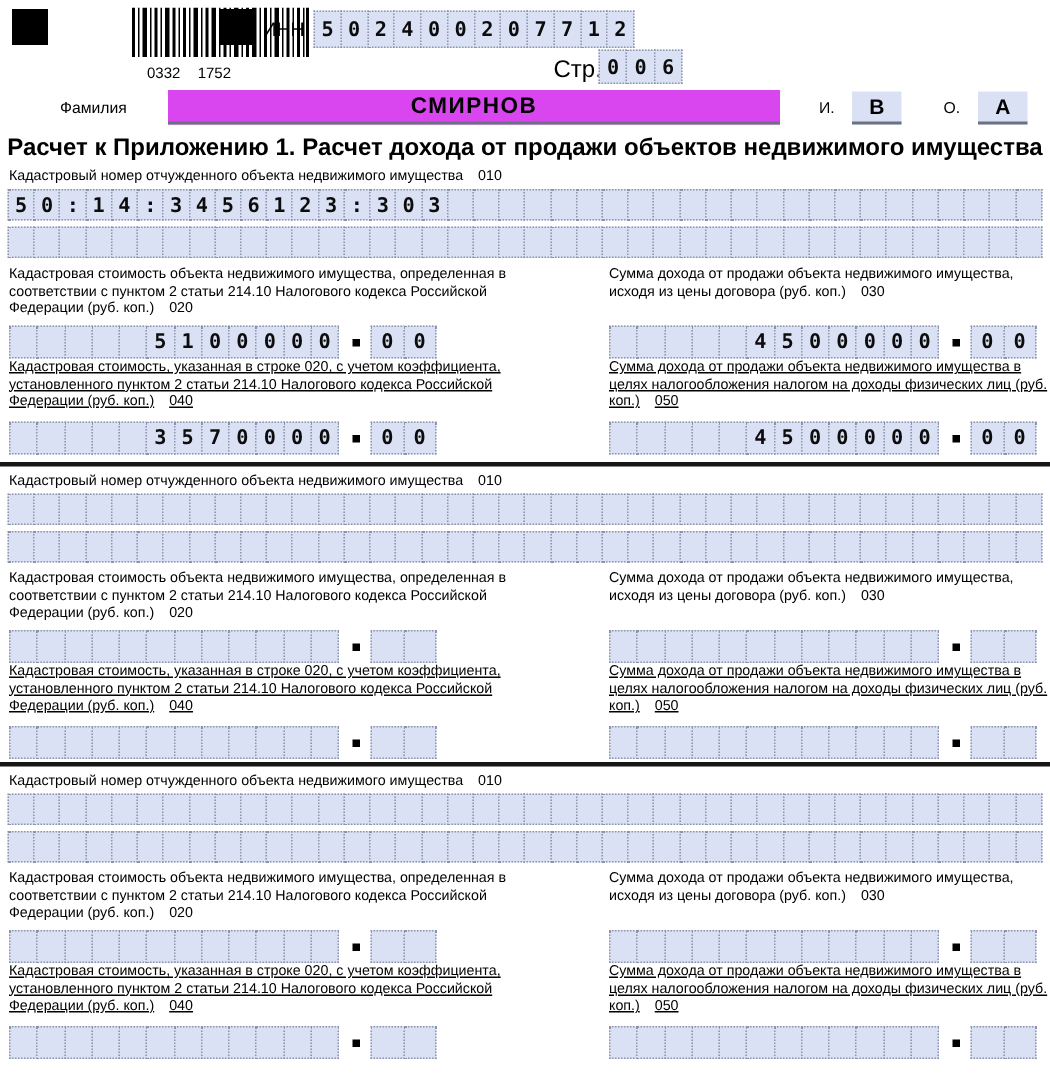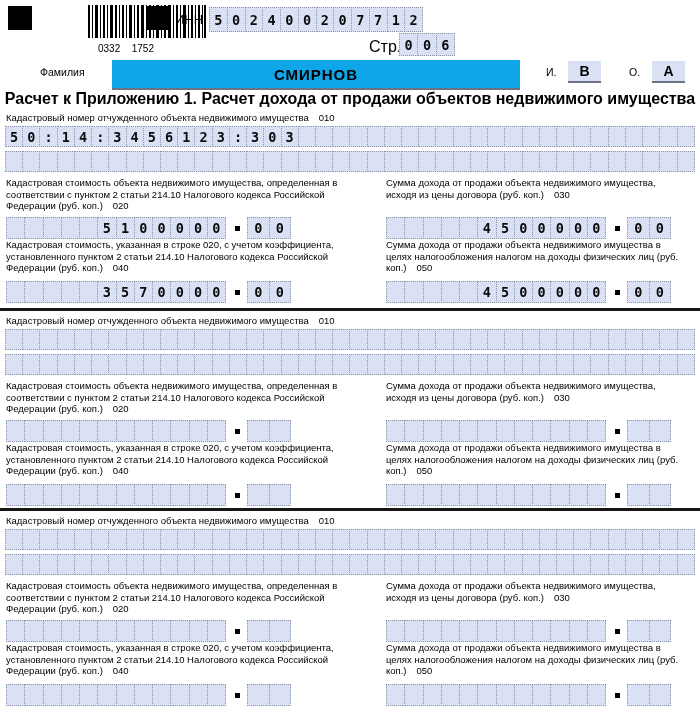--- a/index.html
+++ b/index.html
@@ -18,22 +18,22 @@
   .barcode-wrap { position: absolute; left: 44px; top: 5px; width: 120px; padding-left: 44px; }
   .barcode-nums { display: flex; justify-content: space-between; padding: 0 10px; font-size: 10px; margin-top: 1px; }
   .inn-label { position: absolute; left: 175px; top: 12px; font-size: 13px; }
   .inn-row { position: absolute; left: 209px; top: 7px; width: 214px; height: 25px; }
   .page-label { position: absolute; left: 369px; top: 38px; font-size: 16px; }
   .page-row { position: absolute; left: 399px; top: 33px; width: 56px; height: 23px; }
 
   .surname-row { position: absolute; left: 0; top: 60px; width: 100%; height: 24px; }
   .surname-label { position: absolute; left: 40px; top: 6px; font-size: 10.5px; text-align: right; }
   .surname-field {
-    position: absolute; left: 112px; top: 0; width: 408px; height: 30px;
-    background: #0ea5e9; border-bottom: 2px solid #6d7282;
+    position: absolute; left: 112px; top: 0; width: 408px; height: 23px;
+    background: #d946ef; border-bottom: 2px solid #6d7282;
     display: flex; align-items: center; justify-content: center;
     font-weight: bold; font-size: 15px; letter-spacing: 1px;
   }
   .init-label { position: absolute; top: 6px; font-size: 10.5px; }
   .init-label.i { left: 546px; }
   .init-label.o { left: 629px; }
   .init-field {
     position: absolute; top: 1px; width: 33px; height: 22px;
     background: #dbe1f5; border-bottom: 2px solid #6d7282;
     display: flex; align-items: center; justify-content: center;
@@ -60,23 +60,23 @@
     margin-left: -1px;
     display: flex; align-items: center; justify-content: center;
     font-family: "DejaVu Sans Mono", monospace;
     font-weight: bold; font-size: 13.5px; color: #0c0c0c;
   }
   .cell:first-child { margin-left: 0; }
 
   .fullrow { width: 690px; margin: 0 auto; height: 21px; }
   .fullrow.second { margin-top: 4px; }
 
-  .twocol { display: grid; grid-template-columns: 352px 300px; column-gap: 28px; padding: 5px 3px 0 6px; }
+  .twocol { display: grid; grid-template-columns: 352px 300px; column-gap: 48px; padding: 5px 3px 0 6px; }
   .pairlabel { height: 40px; padding: 2px 0 0 0; }
-  .pairlabel.second { height: 42px; padding-top: 4px; }
+  .pairlabel.second { height: 42px; padding-top: 4px; text-decoration: underline; }
   .twocol .flabel { padding: 0; }
 
   .amountrow { display: flex; align-items: center; height: 22px; }
   .intpart { width: 220px; height: 22px; }
   .dot { width: 5px; height: 5px; background: #000; margin: 0 7px 0 9px; flex: none; }
   .koppart { width: 44px; height: 22px; }
 </style>
 </head>
 <body>
 

